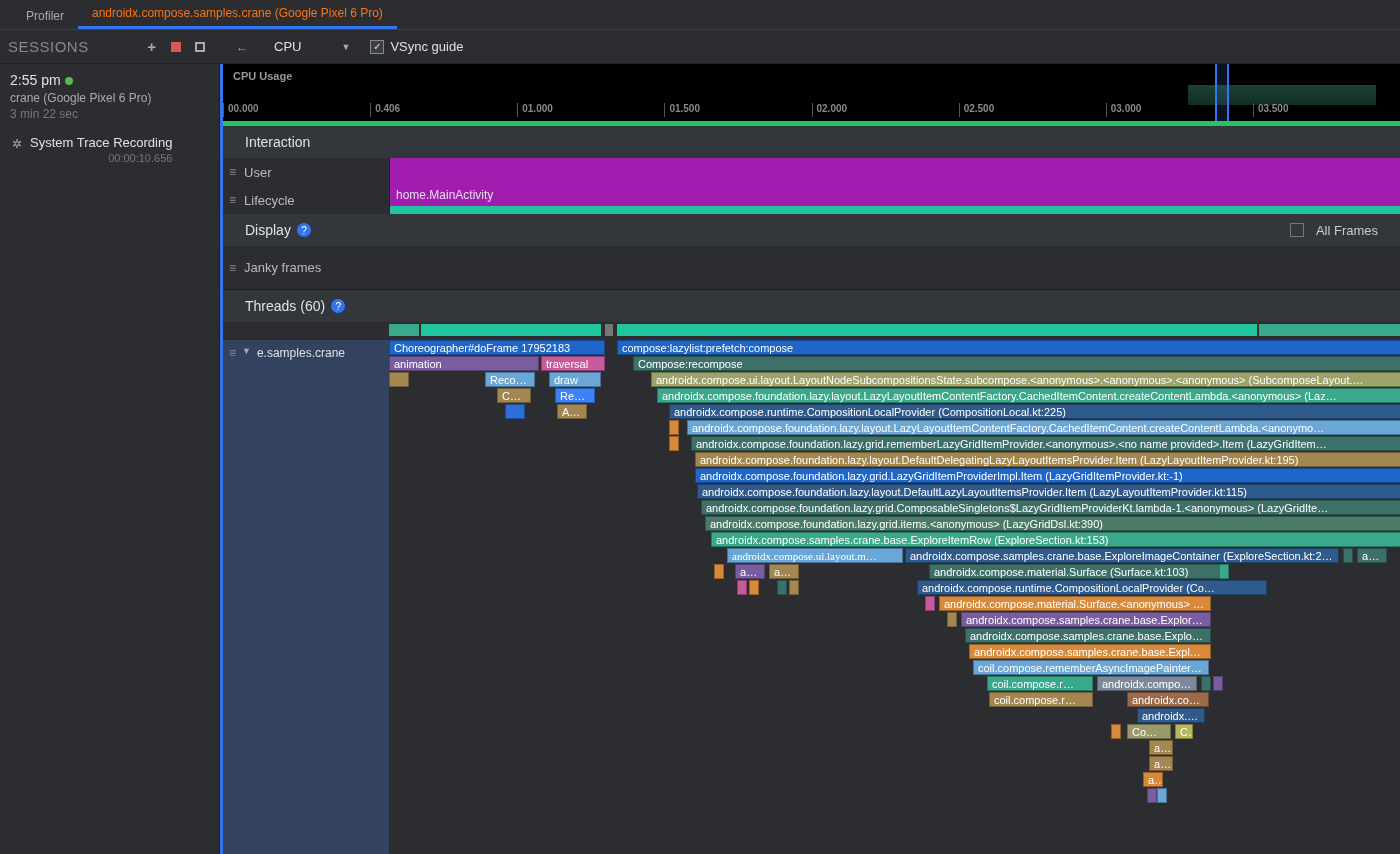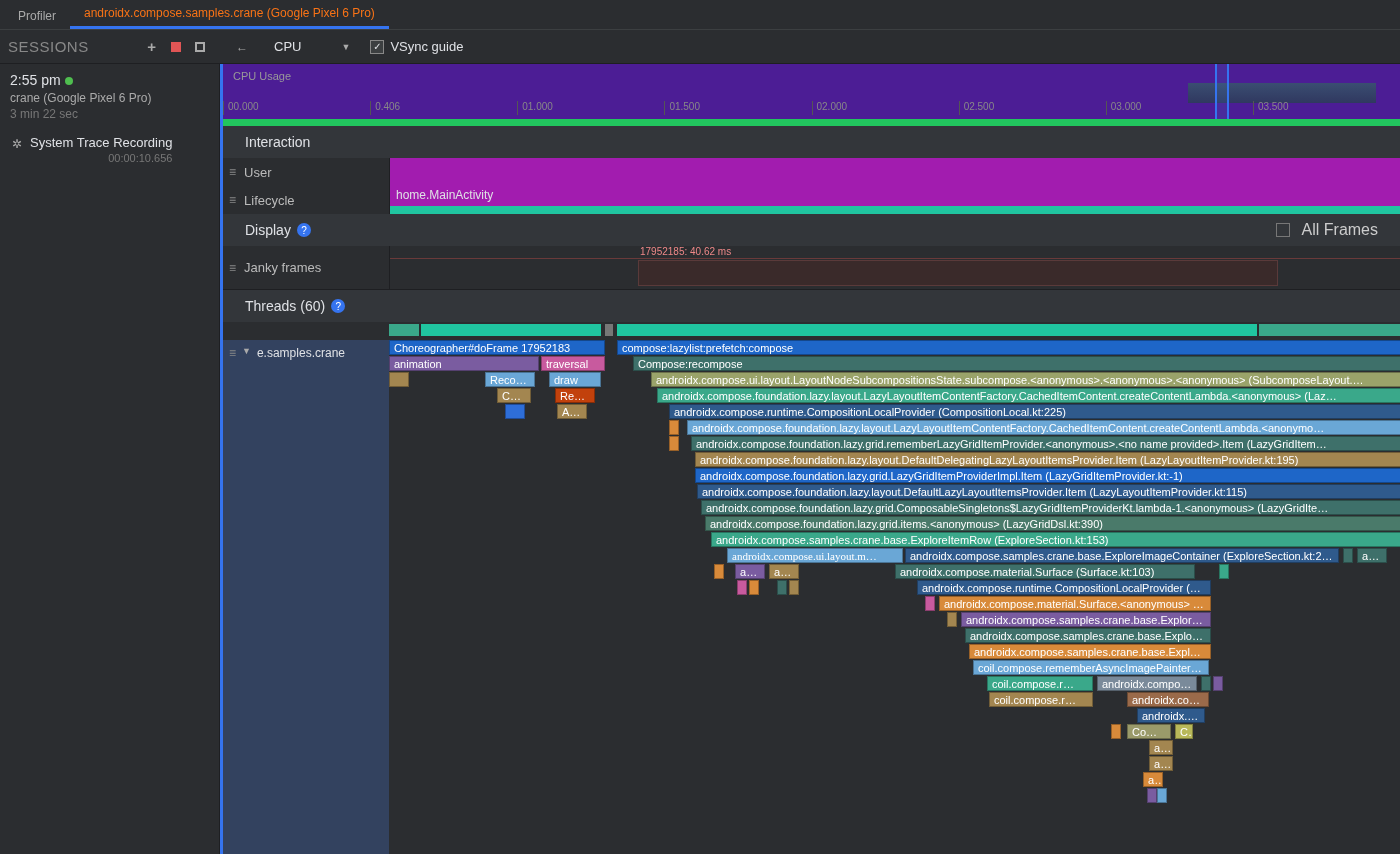--- a/index.html
+++ b/index.html
@@ -1,18 +1,18 @@
 <!DOCTYPE html>
 <html><head>
 <meta charset="utf-8">
 <style>
 * { margin: 0; padding: 0; box-sizing: border-box; font-family: -apple-system, "Segoe UI", sans-serif; }
 body { background: #2b2d30; color: #bbb; font-size: 12px; overflow: hidden; width: 1400px; height: 854px; }
 
-.top-tabs { height: 30px; display: flex; align-items: flex-end; background: #2b2d30; border-bottom: 1px solid #3c3f41; padding: 0 4px; }
+.top-tabs { height: 30px; display: flex; align-items: flex-end; background: #2b2d30; border-bottom: 1px solid #3c3f41; padding: 0 12px; }
 .top-tabs .tab-item { padding: 6px 14px; color: #aaa; cursor: pointer; }
 .top-tabs .tab-item.active { border-bottom: 3px solid #3574f0; color: #f97316; }
 
 .toolbar { height: 34px; display: flex; align-items: center; background: #2b2d30; border-bottom: 1px solid #1e1f22; }
 .sessions-hdr { width: 220px; display: flex; align-items: center; padding: 0 8px; color: #888; font-size: 15px; letter-spacing: 0.5px; }
 .sessions-hdr .sp { flex: 1; }
 .icon-btn { width: 20px; height: 20px; display: inline-flex; align-items: center; justify-content: center; color: #aaa; cursor: pointer; margin: 0 2px; }
 .toolbar-main { display: flex; align-items: center; padding: 0 10px; gap: 10px; }
 .dd { display: flex; align-items: center; padding: 4px 10px; color: #dfe1e5; font-size: 13px; cursor: pointer; gap: 40px; }
 .chk { display: flex; align-items: center; gap: 6px; font-size: 13px; color: #dfe1e5; }
@@ -23,39 +23,39 @@
 .sess-time { color: #dfe1e5; font-size: 14px; }
 .dot-g { display: inline-block; width: 8px; height: 8px; background: #4fbe4f; border-radius: 50%; margin-left: 4px; }
 .sess-sub { color: #aaa; font-size: 12px; margin-top: 3px; }
 .sess-dur { color: #777; font-size: 12px; margin-top: 2px; }
 .trace-item { display: flex; gap: 8px; margin-top: 14px; padding-left: 2px; }
 .gear { color: #aaa; margin-top: 2px; }
 .trace-lbl { color: #dfe1e5; font-size: 13px; }
 .trace-t { color: #777; font-size: 11px; margin-top: 2px; text-align: right; }
 
 .content { flex: 1; display: flex; flex-direction: column; background: #2b2d30; border-left: 3px solid #3574f0; overflow: hidden; }
-.overview { height: 62px; background: #4c1d95; position: relative; border-bottom: 7px solid #22c55e; }
+.overview { height: 62px; background: #000000; position: relative; border-bottom: 5px solid #22c55e; font-weight: bold; }
 .ov-lbl { position: absolute; left: 10px; top: 6px; font-size: 11px; color: #999; }
 .ov-ticks { position: absolute; bottom: 4px; left: 0; right: 0; display: flex; }
 .ov-ticks span { flex: 1; font-size: 10px; color: #888; border-left: 1px solid #555; padding-left: 4px; height: 14px; }
 .ov-sel { position: absolute; top: 0; bottom: 0; background: rgba(70,130,200,0.15); border-left: 2px solid #3574f0; border-right: 2px solid #3574f0; }
 .ov-wave { position: absolute; bottom: 16px; height: 20px; background: linear-gradient(180deg,#2e6e5a,#1d4a3c); opacity: 0.6; }
 
 .sec-hdr { height: 32px; background: #33363a; display: flex; align-items: center; padding: 0 22px; color: #dfe1e5; font-size: 14px; }
 .sec-hdr .help { display: inline-flex; width: 14px; height: 14px; border-radius: 50%; background: #3574f0; color: #fff; font-size: 10px; align-items: center; justify-content: center; margin-left: 6px; }
 
 .row-hdr { display: flex; height: 28px; align-items: center; }
 .row-lab { width: 166px; display: flex; align-items: center; gap: 8px; padding-left: 6px; color: #bbb; font-size: 13px; }
 .ham { color: #888; font-size: 12px; }
 .row-body { flex: 1; position: relative; background: #a21caf; height: 100%; border-left: 1px solid #1e1f22; }
 
 .lifecycle-bar { position: absolute; left: 0; right: 0; bottom: 0; height: 8px; background: #20c5a0; }
 .lifecycle-txt { position: absolute; left: 6px; top: 2px; color: #dfe1e5; font-size: 12px; }
 
-.allframes { margin-left: auto; display: flex; align-items: center; gap: 12px; font-size: 16px; color: #ccc; }
+.allframes { margin-left: auto; display: flex; align-items: center; gap: 12px; font-size: 13px; color: #ccc; }
 .allframes .cb { width: 14px; height: 14px; border: 1px solid #777; }
 
 .janky-area { display: flex; height: 44px; border-bottom: 1px solid #1e1f22; }
 .janky-body { flex: 1; position: relative; background: #2b2d30; border-left: 1px solid #1e1f22; }
 .janky-mark { position: absolute; top: 0; font-size: 10px; color: #e88; }
 .janky-box { position: absolute; top: 14px; height: 26px; background: #3a2a2a; border: 1px solid #5a3a3a; }
 
 .threads-row { display: flex; height: 18px; background: #2b2d30; }
 .threads-body { flex: 1; position: relative; }
 .th-bar { position: absolute; top: 2px; height: 12px; }
@@ -160,25 +160,20 @@
       <div class="allframes">
           <span class="cb"></span>
           <span>All Frames</span>
         </div>
     </div>
     <div class="janky-area">
       <div class="row-lab" style="width:166px">
           <span class="ham">≡</span>
           <span>Janky frames</span>
         </div>
-      <div class="janky-body">
-        <div style="position:absolute;left:0;right:0;top:12px;border-top:1px solid #6a3a3a"></div>
-        <span class="janky-mark" style="left:250px">17952185: 40.62 ms</span>
-        <div class="janky-box" style="left:248px;width:640px"></div>
-      </div>
     </div>
 
     <div class="sec-hdr">
       <span>Threads (60)</span>
         <span class="help">?</span>
     </div>
     <div class="threads-row">
       <div class="row-lab" style="width:166px"></div>
       <div class="threads-body">
         <div class="th-bar" style="left:0;width:30px;background:#3aa88a"></div>
@@ -199,21 +194,21 @@
           <div class="fr" style="left: 0px; top: 0px; width: 216px; background: rgb(30, 102, 200);">Choreographer#doFrame 17952183</div>
           <div class="fr" style="left: 228px; top: 0px; width: 786px; background: rgb(30, 102, 200);">compose:lazylist:prefetch:compose</div>
           <div class="fr" style="left: 0px; top: 16px; width: 150px; background: rgb(122, 92, 160);">animation</div>
           <div class="fr" style="left: 152px; top: 16px; width: 64px; background: rgb(200, 90, 158);">traversal</div>
           <div class="fr" style="left: 244px; top: 16px; width: 770px; background: rgb(62, 112, 106);">Compose:recompose</div>
           <div class="fr" style="left: 0px; top: 32px; width: 20px; background: rgb(163, 134, 80);"></div>
           <div class="fr" style="left: 96px; top: 32px; width: 50px; background: rgb(106, 167, 214);">Recom…</div>
           <div class="fr" style="left: 160px; top: 32px; width: 52px; background: rgb(106, 167, 214);">draw</div>
           <div class="fr" style="left: 262px; top: 32px; width: 752px; background: rgb(154, 163, 106);">androidx.compose.ui.layout.LayoutNodeSubcompositionsState.subcompose.&lt;anonymous&gt;.&lt;anonymous&gt;.&lt;anonymous&gt; (SubcomposeLayout.…</div>
           <div class="fr" style="left: 108px; top: 48px; width: 34px; background: rgb(163, 134, 80);">Co…</div>
-          <div class="fr" style="left: 166px; top: 48px; width: 40px; background: #c2410c;">Rec…</div>
+          <div class="fr" style="left: 166px; top: 48px; width: 40px; background: #3b82f6;">Rec…</div>
           <div class="fr" style="left: 268px; top: 48px; width: 746px; background: rgb(58, 168, 138);">androidx.compose.foundation.lazy.layout.LazyLayoutItemContentFactory.CachedItemContent.createContentLambda.&lt;anonymous&gt; (Laz…</div>
           <div class="fr" style="left: 116px; top: 64px; width: 20px; background: rgb(46, 110, 216);"></div>
           <div class="fr" style="left: 168px; top: 64px; width: 30px; background: rgb(163, 134, 80);">A…</div>
           <div class="fr" style="left: 280px; top: 64px; width: 734px; background: rgb(47, 90, 140);">androidx.compose.runtime.CompositionLocalProvider (CompositionLocal.kt:225)</div>
           <div class="fr" style="left: 298px; top: 80px; width: 716px; background: rgb(106, 167, 214);">androidx.compose.foundation.lazy.layout.LazyLayoutItemContentFactory.CachedItemContent.createContentLambda.&lt;anonymo…</div>
           <div class="fr" style="left: 280px; top: 80px; width: 10px; background: rgb(216, 138, 58);"></div>
           <div class="fr" style="left: 302px; top: 96px; width: 712px; background: rgb(62, 112, 106);">androidx.compose.foundation.lazy.grid.rememberLazyGridItemProvider.&lt;anonymous&gt;.&lt;no name provided&gt;.Item (LazyGridItem…</div>
           <div class="fr" style="left: 280px; top: 96px; width: 10px; background: rgb(216, 138, 58);"></div>
           <div class="fr" style="left: 306px; top: 112px; width: 708px; background: rgb(163, 134, 80);">androidx.compose.foundation.lazy.layout.DefaultDelegatingLazyLayoutItemsProvider.Item (LazyLayoutItemProvider.kt:195)</div>
           <div class="fr" style="left: 306px; top: 128px; width: 708px; background: rgb(30, 102, 200);">androidx.compose.foundation.lazy.grid.LazyGridItemProviderImpl.Item (LazyGridItemProvider.kt:-1)</div>
@@ -221,27 +216,27 @@
           <div class="fr" style="left: 312px; top: 160px; width: 702px; background: rgb(62, 112, 106);">androidx.compose.foundation.lazy.grid.ComposableSingletons$LazyGridItemProviderKt.lambda-1.&lt;anonymous&gt; (LazyGridIte…</div>
           <div class="fr" style="left: 316px; top: 176px; width: 696px; background: rgb(74, 122, 106);">androidx.compose.foundation.lazy.grid.items.&lt;anonymous&gt; (LazyGridDsl.kt:390)</div>
           <div class="fr" style="left: 322px; top: 192px; width: 690px; background: rgb(58, 168, 138);">androidx.compose.samples.crane.base.ExploreItemRow (ExploreSection.kt:153)</div>
           <div class="fr" style="left: 338px; top: 208px; width: 176px; background: rgb(106, 167, 214); font-family: Liberation Serif, serif;">androidx.compose.ui.layout.m…</div>
           <div class="fr" style="left: 516px; top: 208px; width: 434px; background: rgb(47, 90, 140);">androidx.compose.samples.crane.base.ExploreImageContainer (ExploreSection.kt:2…</div>
           <div class="fr" style="left: 954px; top: 208px; width: 10px; background: rgb(62, 112, 106);"></div>
           <div class="fr" style="left: 968px; top: 208px; width: 30px; background: rgb(62, 112, 106);">an…</div>
           <div class="fr" style="left: 325px; top: 224px; width: 8px; background: rgb(216, 138, 58);"></div>
           <div class="fr" style="left: 346px; top: 224px; width: 30px; background: rgb(122, 92, 160);">andr…</div>
           <div class="fr" style="left: 380px; top: 224px; width: 30px; background: rgb(163, 134, 80);">andr…</div>
-          <div class="fr" style="left: 506px; top: 224px; width: 300px; background: rgb(62, 112, 106);">androidx.compose.material.Surface (Surface.kt:103)</div>
+          <div class="fr" style="left: 540px; top: 224px; width: 300px; background: rgb(62, 112, 106);">androidx.compose.material.Surface (Surface.kt:103)</div>
           <div class="fr" style="left: 830px; top: 224px; width: 8px; background: rgb(58, 168, 138);"></div>
           <div class="fr" style="left: 348px; top: 240px; width: 8px; background: rgb(200, 90, 158);"></div>
           <div class="fr" style="left: 360px; top: 240px; width: 8px; background: rgb(216, 138, 58);"></div>
           <div class="fr" style="left: 388px; top: 240px; width: 8px; background: rgb(62, 112, 106);"></div>
           <div class="fr" style="left: 400px; top: 240px; width: 8px; background: rgb(163, 134, 80);"></div>
-          <div class="fr" style="left: 528px; top: 240px; width: 294px; background: rgb(47, 90, 140);">androidx.compose.runtime.CompositionLocalProvider (Co…</div>
+          <div class="fr" style="left: 528px; top: 240px; width: 350px; background: rgb(47, 90, 140);">androidx.compose.runtime.CompositionLocalProvider (Co…</div>
           <div class="fr" style="left: 536px; top: 256px; width: 8px; background: rgb(200, 90, 158);"></div>
           <div class="fr" style="left: 550px; top: 256px; width: 272px; background: rgb(216, 138, 58);">androidx.compose.material.Surface.&lt;anonymous&gt; (Su…</div>
           <div class="fr" style="left: 558px; top: 272px; width: 10px; background: rgb(163, 134, 80);"></div>
           <div class="fr" style="left: 572px; top: 272px; width: 250px; background: rgb(122, 92, 160);">androidx.compose.samples.crane.base.ExploreI…</div>
           <div class="fr" style="left: 576px; top: 288px; width: 246px; background: rgb(62, 112, 106);">androidx.compose.samples.crane.base.ExploreIt…</div>
           <div class="fr" style="left: 580px; top: 304px; width: 242px; background: rgb(216, 138, 58);">androidx.compose.samples.crane.base.ExploreI…</div>
           <div class="fr" style="left: 584px; top: 320px; width: 236px; background: rgb(106, 167, 214);">coil.compose.rememberAsyncImagePainter (…</div>
           <div class="fr" style="left: 598px; top: 336px; width: 106px; background: rgb(58, 168, 138);">coil.compose.r…</div>
           <div class="fr" style="left: 708px; top: 336px; width: 100px; background: rgb(122, 138, 154);">androidx.compose.u…</div>
           <div class="fr" style="left: 812px; top: 336px; width: 8px; background: rgb(62, 112, 106);"></div>

